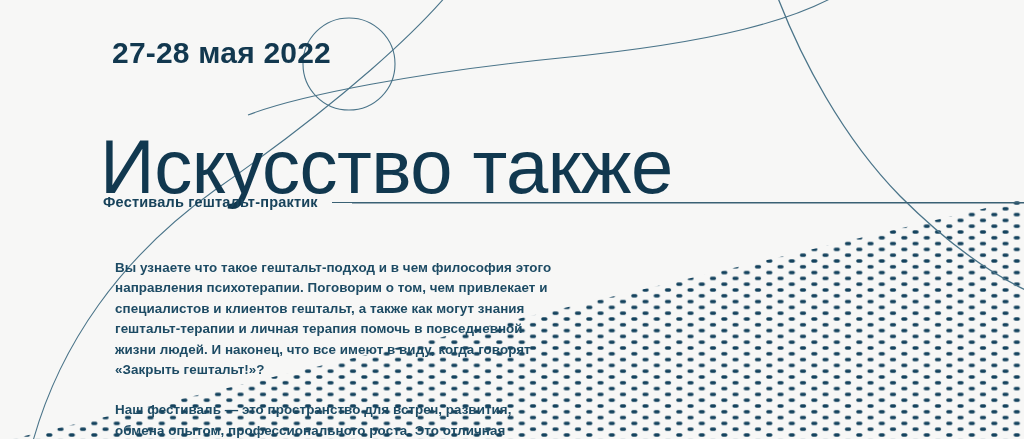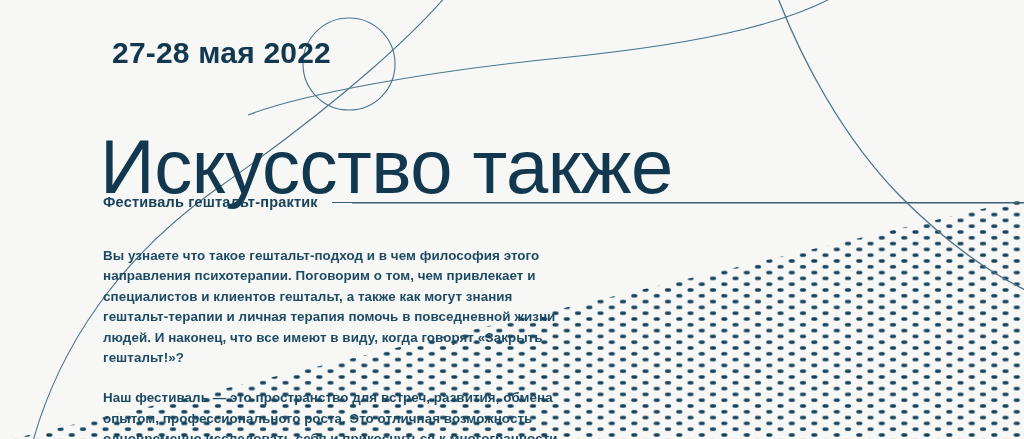--- a/index.html
+++ b/index.html
@@ -74,21 +74,21 @@
     height: 1px;
     background: #3a6174;
   }
   #body-copy {
     position: absolute;
     left: 103px;
     top: 246px;
     width: 470px;
   }
   #body-copy p {
-    margin: 0;
+    margin: 12px;
     font-size: 13.4px;
     font-weight: 700;
     line-height: 20.4px;
     letter-spacing: 0.05px;
     color: #1d4b64;
   }
   #body-copy p + p {
     margin-top: 20px;
   }
 </style>

